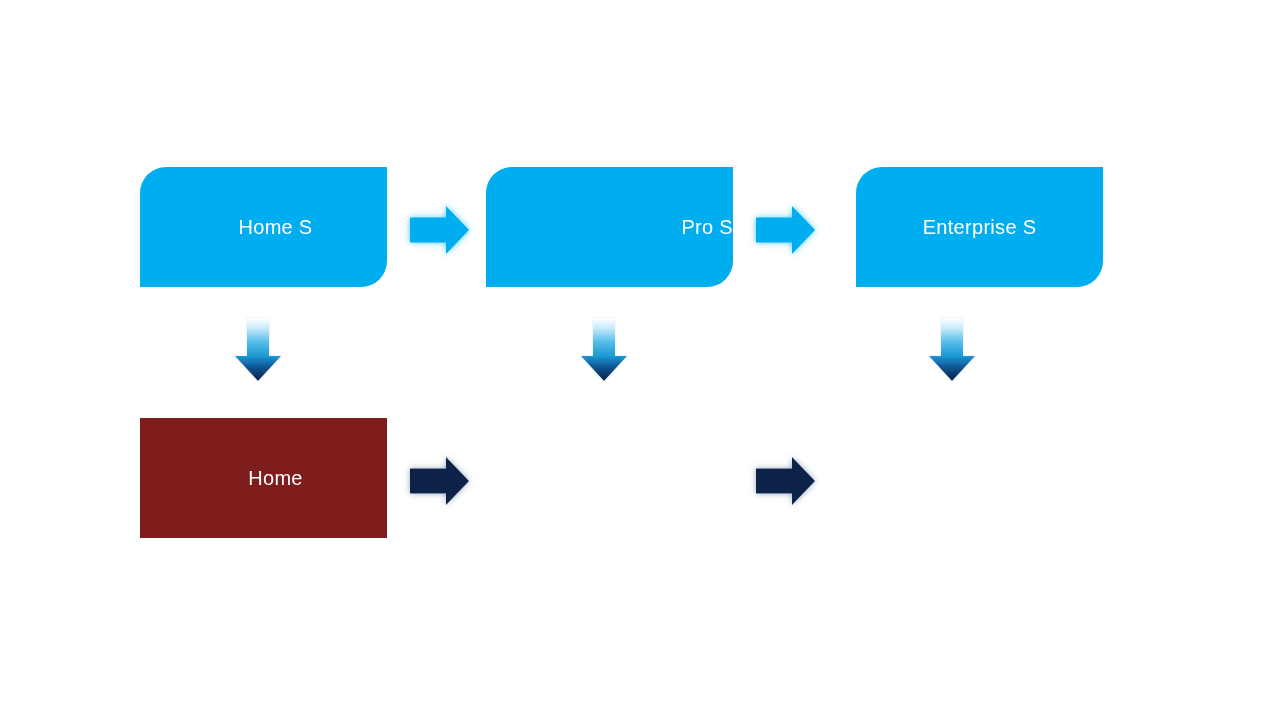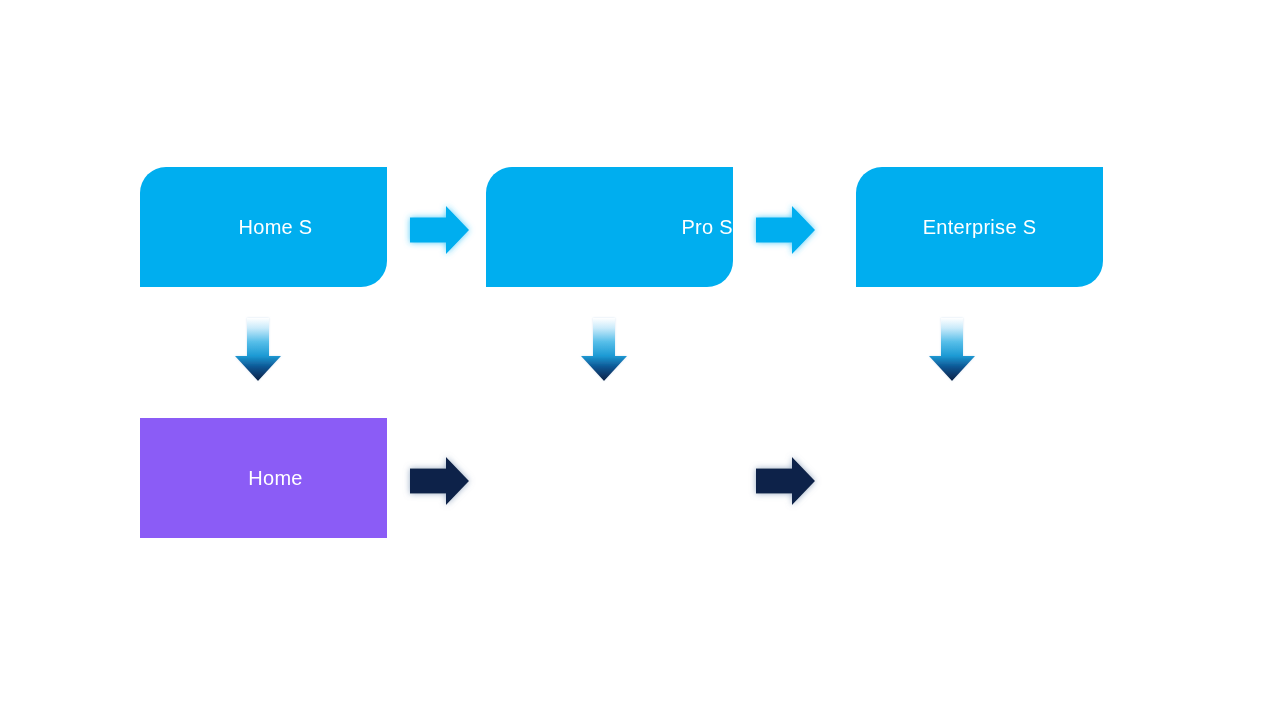--- a/index.html
+++ b/index.html
@@ -22,21 +22,21 @@
     display: flex;
     align-items: center;
     justify-content: center;
     box-sizing: border-box;
   }
   .node.top-style {
     background: #00aeef;
     border-radius: 26px 0 26px 0;
   }
   .node.bottom-style {
-    background: #8b5cf6;
+    background: #7f1d1d;
   }
   .node-label {
     color: #ffffff;
     font-size: 20px;
     font-weight: 400;
     letter-spacing: 0.3px;
     white-space: nowrap;
   }
   .arrow-svg {
     position: absolute;

